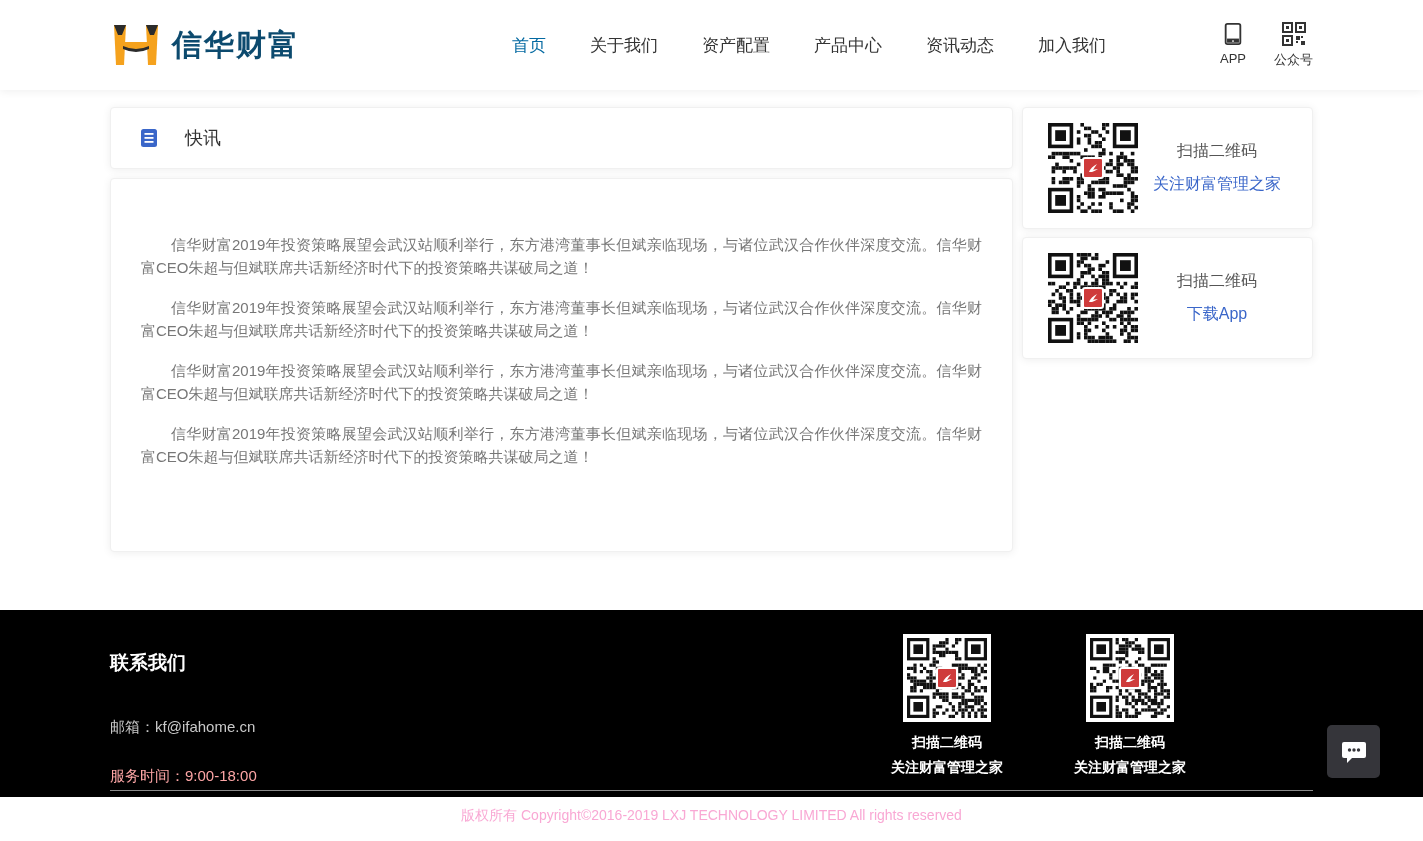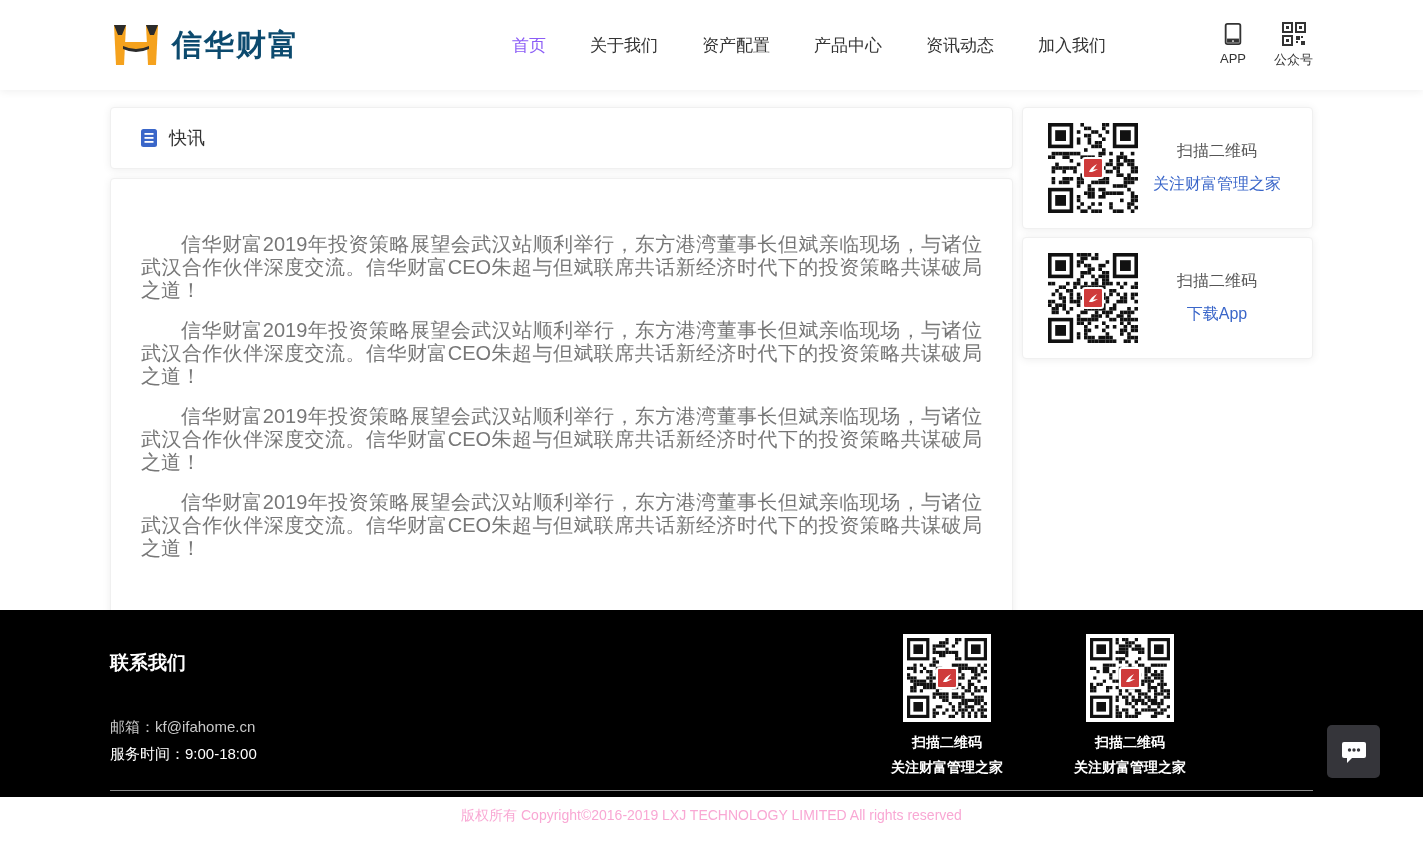--- a/index.html
+++ b/index.html
@@ -16,46 +16,46 @@
     box-shadow:0 2px 8px rgba(0,0,0,0.06);
     position:relative; z-index:5;
   }
   .site-header .container { display:flex; align-items:center; height:100%; }
   .logo { display:flex; align-items:center; gap:10px; }
   .logo-mark { width:52px; height:48px; display:block; }
   .logo-text { font-size:30px; font-weight:bold; color:#0c4a6e; letter-spacing:2px; }
 
   .main-nav { display:flex; align-items:center; gap:44px; margin-left:212px; }
   .main-nav a { text-decoration:none; font-size:17px; color:#333; cursor:pointer; }
-  .main-nav a.active { color:#8b5cf6; }
+  .main-nav a.active { color:#0369a1; }
 
   .header-actions { margin-left:auto; display:flex; gap:28px; }
   .header-action { display:flex; flex-direction:column; align-items:center; gap:4px; cursor:pointer; }
   .header-action .ha-icon { width:26px; height:26px; display:flex; align-items:center; justify-content:center; }
   .header-action .ha-label { font-size:13px; color:#333; }
 
   
   .main-area { padding-top:17px; display:flex; gap:9px; }
   .left-col { width:903px; }
   .right-col { width:291px; }
 
   .card {
     background:#fff; border:1px solid #f0f0f0; border-radius:4px;
     box-shadow:0 1px 8px rgba(0,0,0,0.07);
   }
 
-  .news-flash { height:62px; display:flex; align-items:center; padding:0 28px; gap:10px;text-align:center; }
+  .news-flash { height:62px; display:flex; align-items:center; padding:0 28px; gap:26px;text-align:center; }
   .news-flash .nf-title { font-size:18px; color:#333; }
 
   .article-card { margin-top:9px; padding:28px 30px 56px 30px; min-height:374px; }
   .article-title { text-align:center; font-size:18px; color:#404040; font-weight:normal; margin-top:6px; }
   .article-date { text-align:center; font-size:14px; color:#999; margin-top:15px; }
   .article-body { margin-top:26px; }
   .article-body p {
-    font-size:20px; color:#777; line-height:23px; text-indent:2em;
+    font-size:15px; color:#777; line-height:23px; text-indent:2em;
     text-align:justify; margin-bottom:17px;
   }
 
   
   .qr-card { height:122px; display:flex; align-items:center; padding:0 16px 0 25px; margin-bottom:8px; }
   .qr-wrap { position:relative; width:90px; height:90px; flex:none; }
   .qr-wrap svg.qr { width:100%; height:100%; display:block; }
   .qr-logo {
     position:absolute; left:50%; top:50%; transform:translate(-50%,-50%);
     width:22px; height:22px; background:#cf3b3b; border:2px solid #fff; border-radius:3px;
@@ -64,21 +64,21 @@
   .qr-logo svg { width:14px; height:14px; }
   .qr-card .qr-text { flex:1; text-align:center; }
   .qr-card .qr-line1 { font-size:16px; color:#555; }
   .qr-card .qr-line2 { font-size:16px; color:#3a66c9; margin-top:12px; cursor:pointer; }
 
   
   .site-footer { position:absolute; left:0; top:610px; width:1423px; height:187px; background:#000; color:#fff; }
   .footer-inner { width:1203px; margin:0 auto; position:relative; height:100%; }
   .contact-title { font-size:19px; font-weight:bold; color:#fff; padding-top:40px; }
   .contact-email { font-size:15px; color:#c9c9c9; margin-top:42px; }
-  .contact-hours { font-size:15px; color:#ffffff; margin-top:8px; }
+  .contact-hours { font-size:15px; color:#fca5a5; margin-top:30px; }
 
   .footer-qrs { position:absolute; right:127px; top:24px; display:flex; gap:71px; }
   .footer-qr { display:flex; flex-direction:column; align-items:center; }
   .footer-qr .fqr-box { width:88px; height:88px; background:#fff; padding:4px; position:relative; }
   .footer-qr .fqr-box svg.qr { width:100%; height:100%; display:block; }
   .footer-qr .cap1 { font-size:14px; font-weight:bold; color:#fff; margin-top:12px; }
   .footer-qr .cap2 { font-size:14px; font-weight:bold; color:#fff; margin-top:7px; }
 
   .footer-divider { position:absolute; left:0; top:180px; width:100%; height:1px; background:#8a8a8a; }
   .copyright { position:absolute; left:0; top:197px; width:100%; text-align:center; font-size:14px; color:#f9a8d4; }

